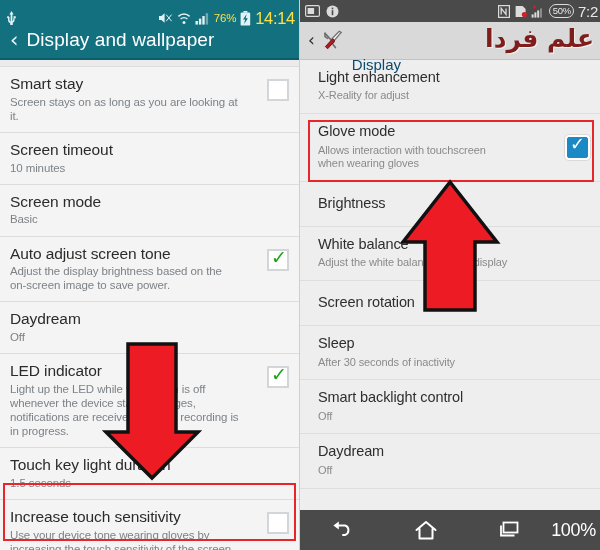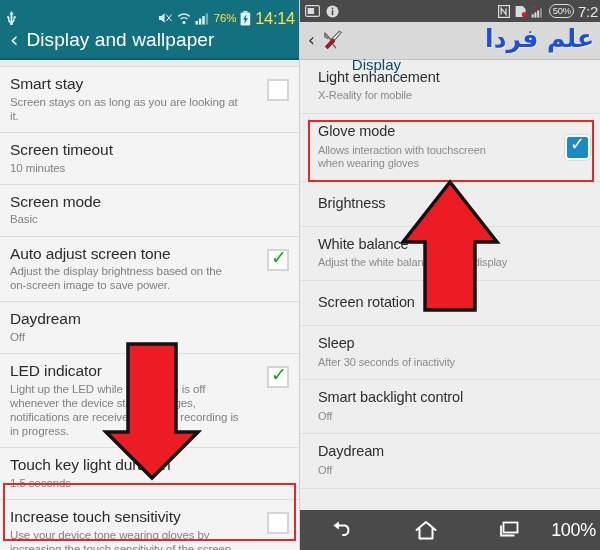--- a/index.html
+++ b/index.html
@@ -113,21 +113,21 @@
     border-bottom: 1px solid #c2c2c2;
     position: relative;
   }
   .sony-appbar .back-chevron {
     color: #2d2d2d; font-size: 17px; line-height: 1;
     font-family: "DejaVu Sans", sans-serif;
   }
   .sony-appbar .title { color: #0c4a6e; font-size: 15px; margin-top: 48px; }
   .watermark {
     position: absolute; right: 6px; top: 2px;
-    font-size: 25px; color: #1d4ed8;
+    font-size: 25px; color: #7f1d1d;
     font-family: "DejaVu Sans", sans-serif;
     font-weight: bold;
     text-shadow: 1px 1px 0 #f3f3f3;
     direction: rtl;
   }
   .sony-list { background: #eeeeee; }
   .sony-row {
     display: flex; align-items: center;
     background: #eeeeee;
     border-bottom: 1px solid #dedede;
@@ -381,21 +381,21 @@
       </span>
       <span class="title">Display</span>
       <span class="watermark">علم فردا</span>
     </div>
 
     <div class="sony-list">
 
       <div class="sony-row">
         <div class="txt">
           <div class="rtitle">Light enhancement</div>
-          <div class="rsub">X-Reality for mobile</div>
+          <div class="rsub">X-Reality for adjust</div>
         </div>
       </div>
 
       <div class="sony-row" style="min-height:62px;">
         <div class="txt">
           <div class="rtitle">Glove mode</div>
           <div class="rsub" style="max-width:190px;">Allows interaction with touchscreen when wearing gloves</div>
         </div>
         <div class="cb-blue">
           <span class="tick">✓</span>

